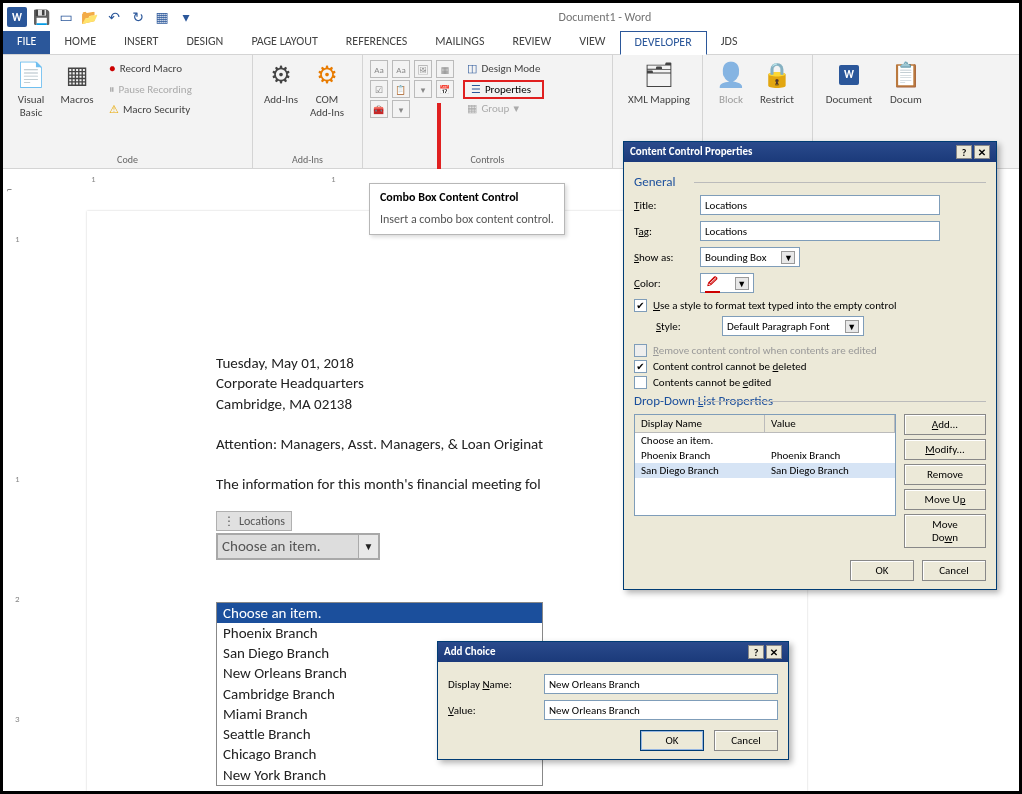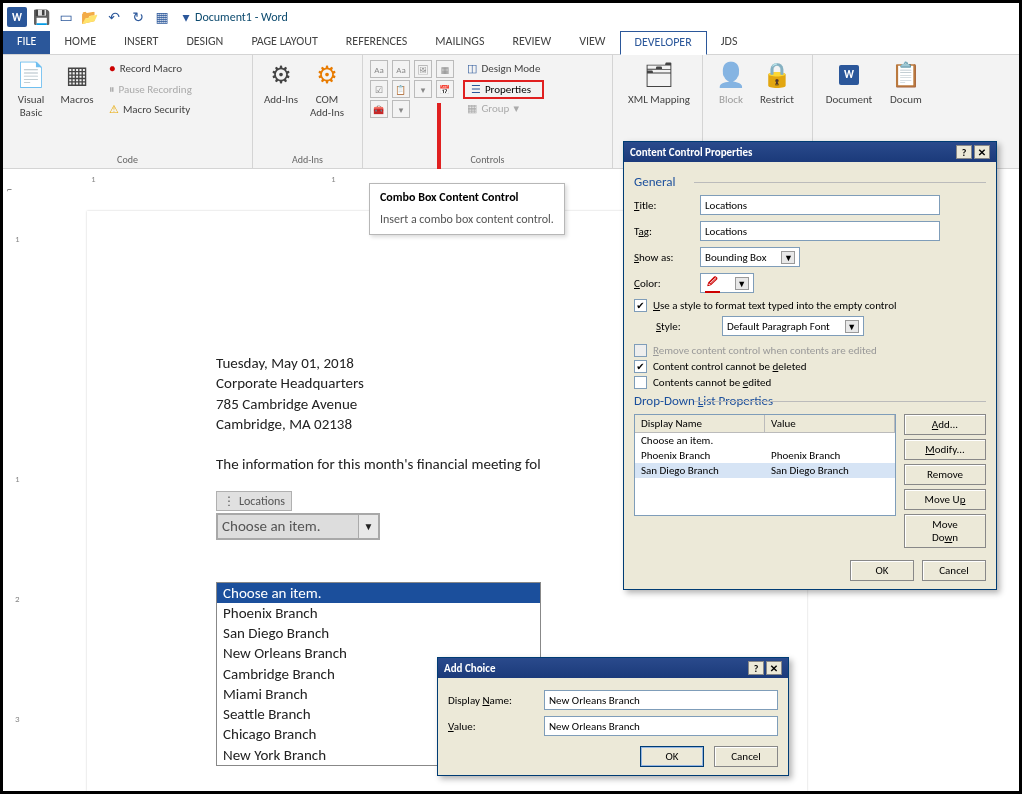--- a/index.html
+++ b/index.html
@@ -2,21 +2,21 @@
 <html><head>
 <meta charset="utf-8">
 <style>
   * { box-sizing: border-box; margin: 0; padding: 0; font-family: "Segoe UI", Calibri, Arial, sans-serif; }
   body { background: #fff; width: 1022px; height: 794px; position: relative; overflow: hidden; border: 3px solid #000; }
 
   
   .titlebar { height: 28px; background: #fff; display: flex; align-items: center; padding: 0 4px; font-size: 12px; }
   .titlebar .qat { display: flex; gap: 6px; align-items: center; }
   .qat-icon { width: 18px; height: 18px; display: flex; align-items: center; justify-content: center; color: #2b579a; font-size: 14px; cursor: pointer; }
-  .window-title { flex: 1; color: #0c4a6e; font-size: 12px; }
+  .window-title { flex: 1; text-align: center; color: #737373; font-size: 12px; }
 
   
   .tabs { height: 24px; background: #fff; display: flex; border-bottom: 1px solid #d4d4d4; }
   .tab { padding: 3px 14px; font-size: 12px; color: #444; cursor: pointer; }
   .tab.file { background: #2b579a; color: #fff; font-weight: 400; }
   .tab.active { border: 1px solid #2b579a; border-bottom: 1px solid #fff; color: #2b579a; margin-bottom: -1px; }
 
   
   .ribbon { height: 114px; background: #f3f3f3; border-bottom: 1px solid #d4d4d4; display: flex; position: relative; }
   .ribbon-group { border-right: 1px solid #d4d4d4; padding: 4px 6px 2px; display: flex; flex-direction: column; justify-content: space-between; position: relative; }
@@ -56,21 +56,21 @@
   .cc-header { background:#e0e0e0; border:1px solid #b0b0b0; display:inline-flex; align-items:center; font-size:12px; padding:1px 6px; gap:4px; color:#555;}
   .cc-combo { border:2px solid #a8a8a8; display:inline-flex; background:#ddd; margin-top:2px; }
   .cc-combo-val { padding:1px 4px; font-size:15px; color:#555; width:140px;}
   .cc-combo-btn { width:20px; background:#e8e8e8; border-left:1px solid #aaa; display:flex;align-items:center;justify-content:center;font-size:10px;}
   .cc-list { position:absolute; border:1px solid #888; background:#fff; font-size:15px; min-width:170px;}
   .cc-list-item { padding:0px 6px; cursor:pointer; }
   .cc-list-item.selected { background:#1b4f9c; color:#fff; }
 
   
   .dialog { position:absolute; background:#ece9d8; border:1px solid #003c74; font-size:11px; color:#000; box-shadow:3px 3px 6px rgba(0,0,0,.3); }
-  .dialog-title { background:linear-gradient(#2a4a8c,#1b3a7a); color:#fff; padding:3px 6px; font-weight:bold; display:flex; justify-content:space-between; align-items:center; height:20px;}
+  .dialog-title { background:linear-gradient(#2a4a8c,#1b3a7a); color:#fff; padding:3px 6px; font-weight:bold; display:flex; justify-content:space-between; height:20px;}
   .dialog-title .winbtns { display:flex; gap:2px;}
   .winbtn { width:16px;height:14px;background:#ece9d8;border:1px solid #888;color:#000;font-size:10px;display:flex;align-items:center;justify-content:center;cursor:pointer;font-weight:bold;}
   .dialog-body { padding:8px 10px; }
   .group-label { position:relative; margin:4px 0 6px; color:#1b4f9c; font-size:13px;}
   .group-label::after { content:''; position:absolute; top:50%; left:60px; right:0; border-top:1px solid #bbb;}
   .form-row { display:flex; align-items:center; gap:6px; margin:4px 0 6px; }
   .form-label { width:60px; font-size:11px; }
   .uline { text-decoration:underline; }
   .text-input { border:1px solid #7f9db9; background:#fff; padding:2px 4px; font-size:11px; height:20px; }
   .dropdown-input { border:1px solid #7f9db9; background:#fff; padding:1px 4px; font-size:11px; height:20px; display:flex; align-items:center;gap:11px; }
@@ -82,21 +82,21 @@
   .dlg-button.default { border:1px solid #003c74; box-shadow:0 0 0 1px #94b5e2 inset; }
   .listbox { border:1px solid #7f9db9; background:#fff; font-size:11px; }
   .listbox-header { display:flex; }
   .listbox-header .col { background:#ece9d8; border-right:1px solid #bbb; border-bottom:1px solid #bbb; padding:2px 6px; flex:1;}
   .listbox-row { display:flex; }
   .listbox-row .col { padding:1px 6px; flex:1; }
   .listbox-row.selected { background:#d6e4f5; }
 
   
   #ccprops { left:620px; top:138px; width:374px; z-index:20; }
-  #addchoice { left:434px; top:638px; width:352px; z-index:25;margin-top:16px; }
+  #addchoice { left:434px; top:638px; width:352px; z-index:25; }
   .underline-ic { border-bottom:2px solid #c00;color:#c00;font-weight:bold;font-size:10px;padding:0 2px;}
 
   
   .word-icon { width:20px;height:20px;background:#2b579a;border-radius:2px;color:#fff;font-size:11px;font-weight:bold;display:flex;align-items:center;justify-content:center;}
 </style>
 </head>
 <body>
 
 <div class="titlebar">
   <div class="qat">
@@ -261,22 +261,22 @@
   <span class="vmark" style="top:280px;">1</span>
   <span class="vmark" style="top:400px;">2</span>
   <span class="vmark" style="top:520px;">3</span>
 </div>
 
 <div class="doc-page"></div>
 
 <div class="doc-content" style="position:absolute;left:213px;top:350px;">
   <p>Tuesday, May 01, 2018</p>
   <p>Corporate Headquarters</p>
-  <p>785 Cambridge Avenue</p>
   <p>Cambridge, MA 02138</p>
+  <p style="margin-top:20px">Attention: Managers, Asst. Managers, &amp; Loan Originat</p>
   <p style="margin-top:20px">The information for this month's financial meeting fol</p>
 
   <div style="margin-top:16px;">
     <div class="cc-header">
       <span>⋮</span>
       <span>Locations</span>
     </div><br>
     <div class="cc-combo">
       <div class="cc-combo-val">Choose an item.</div>
       <div class="cc-combo-btn">▼</div>

